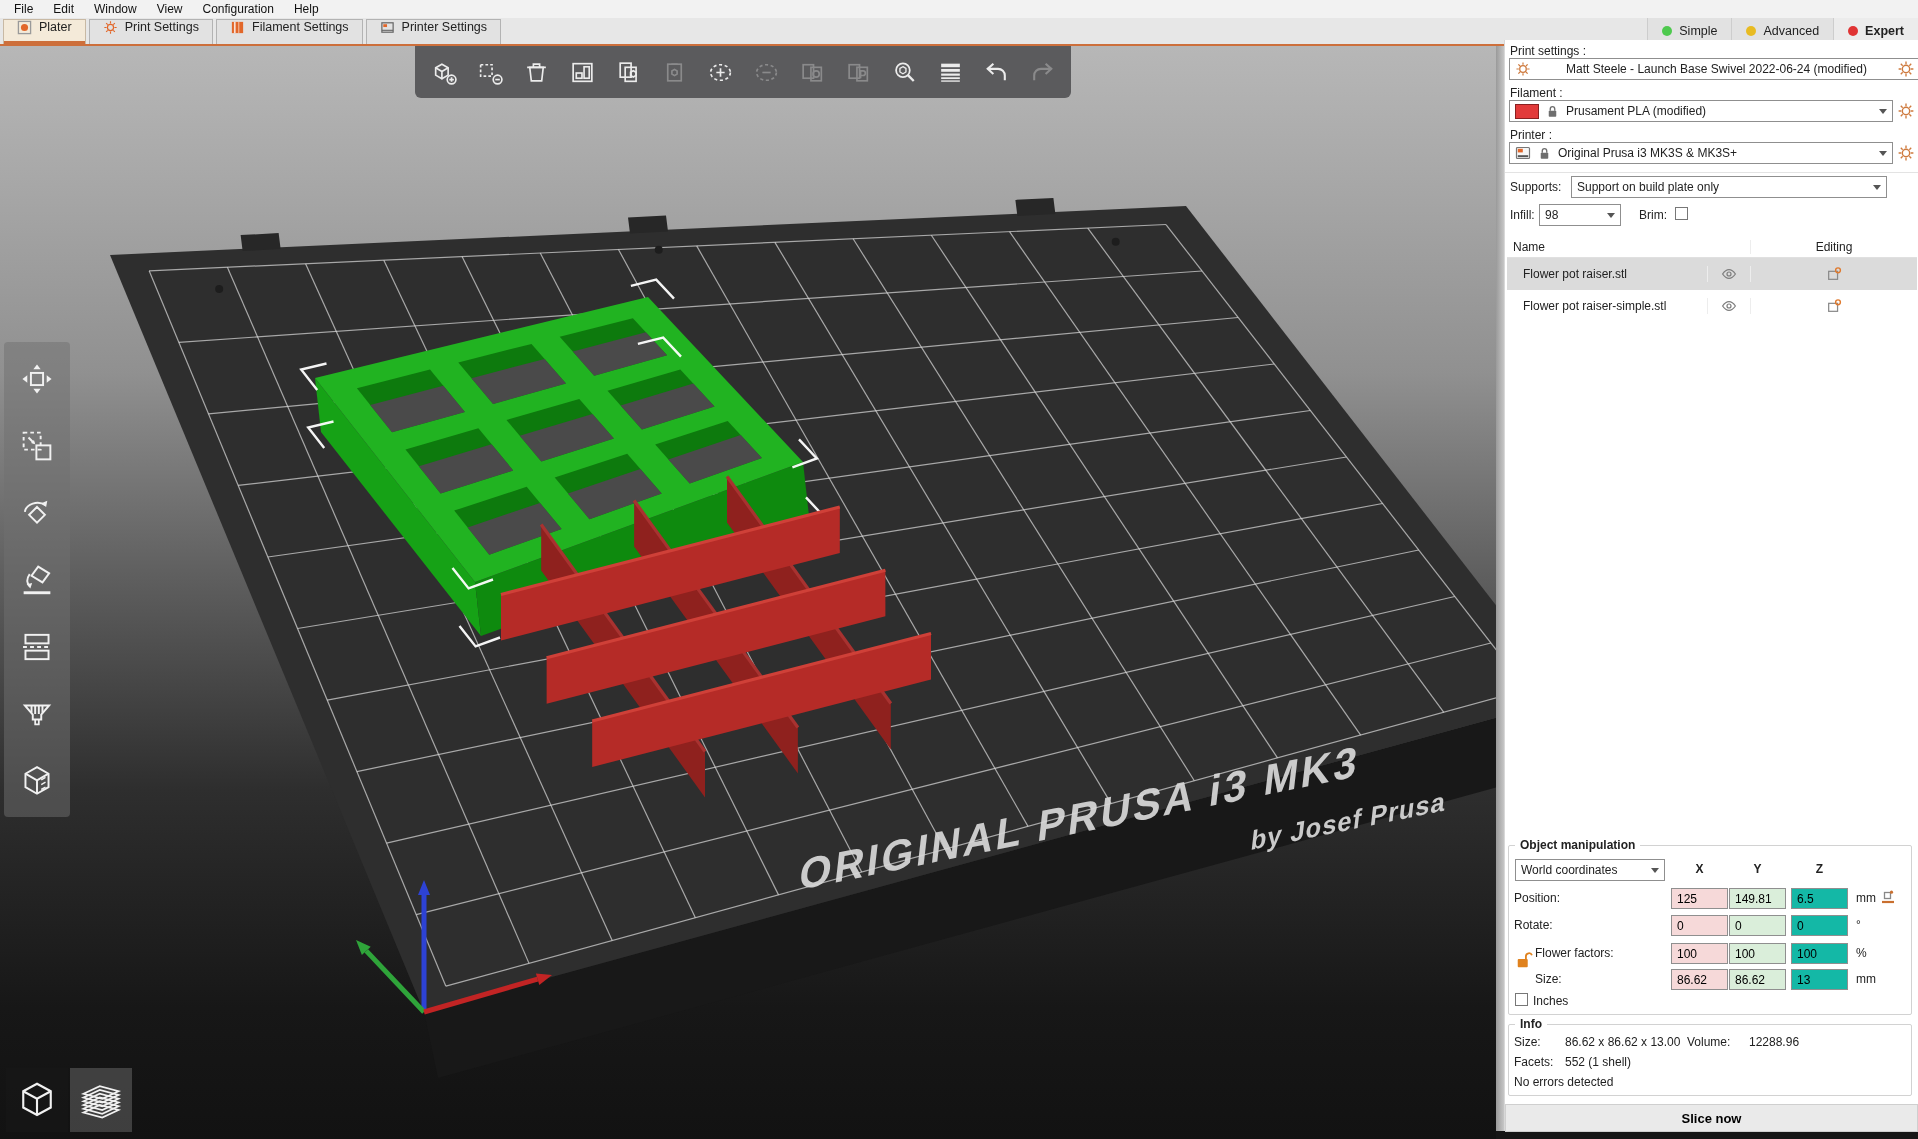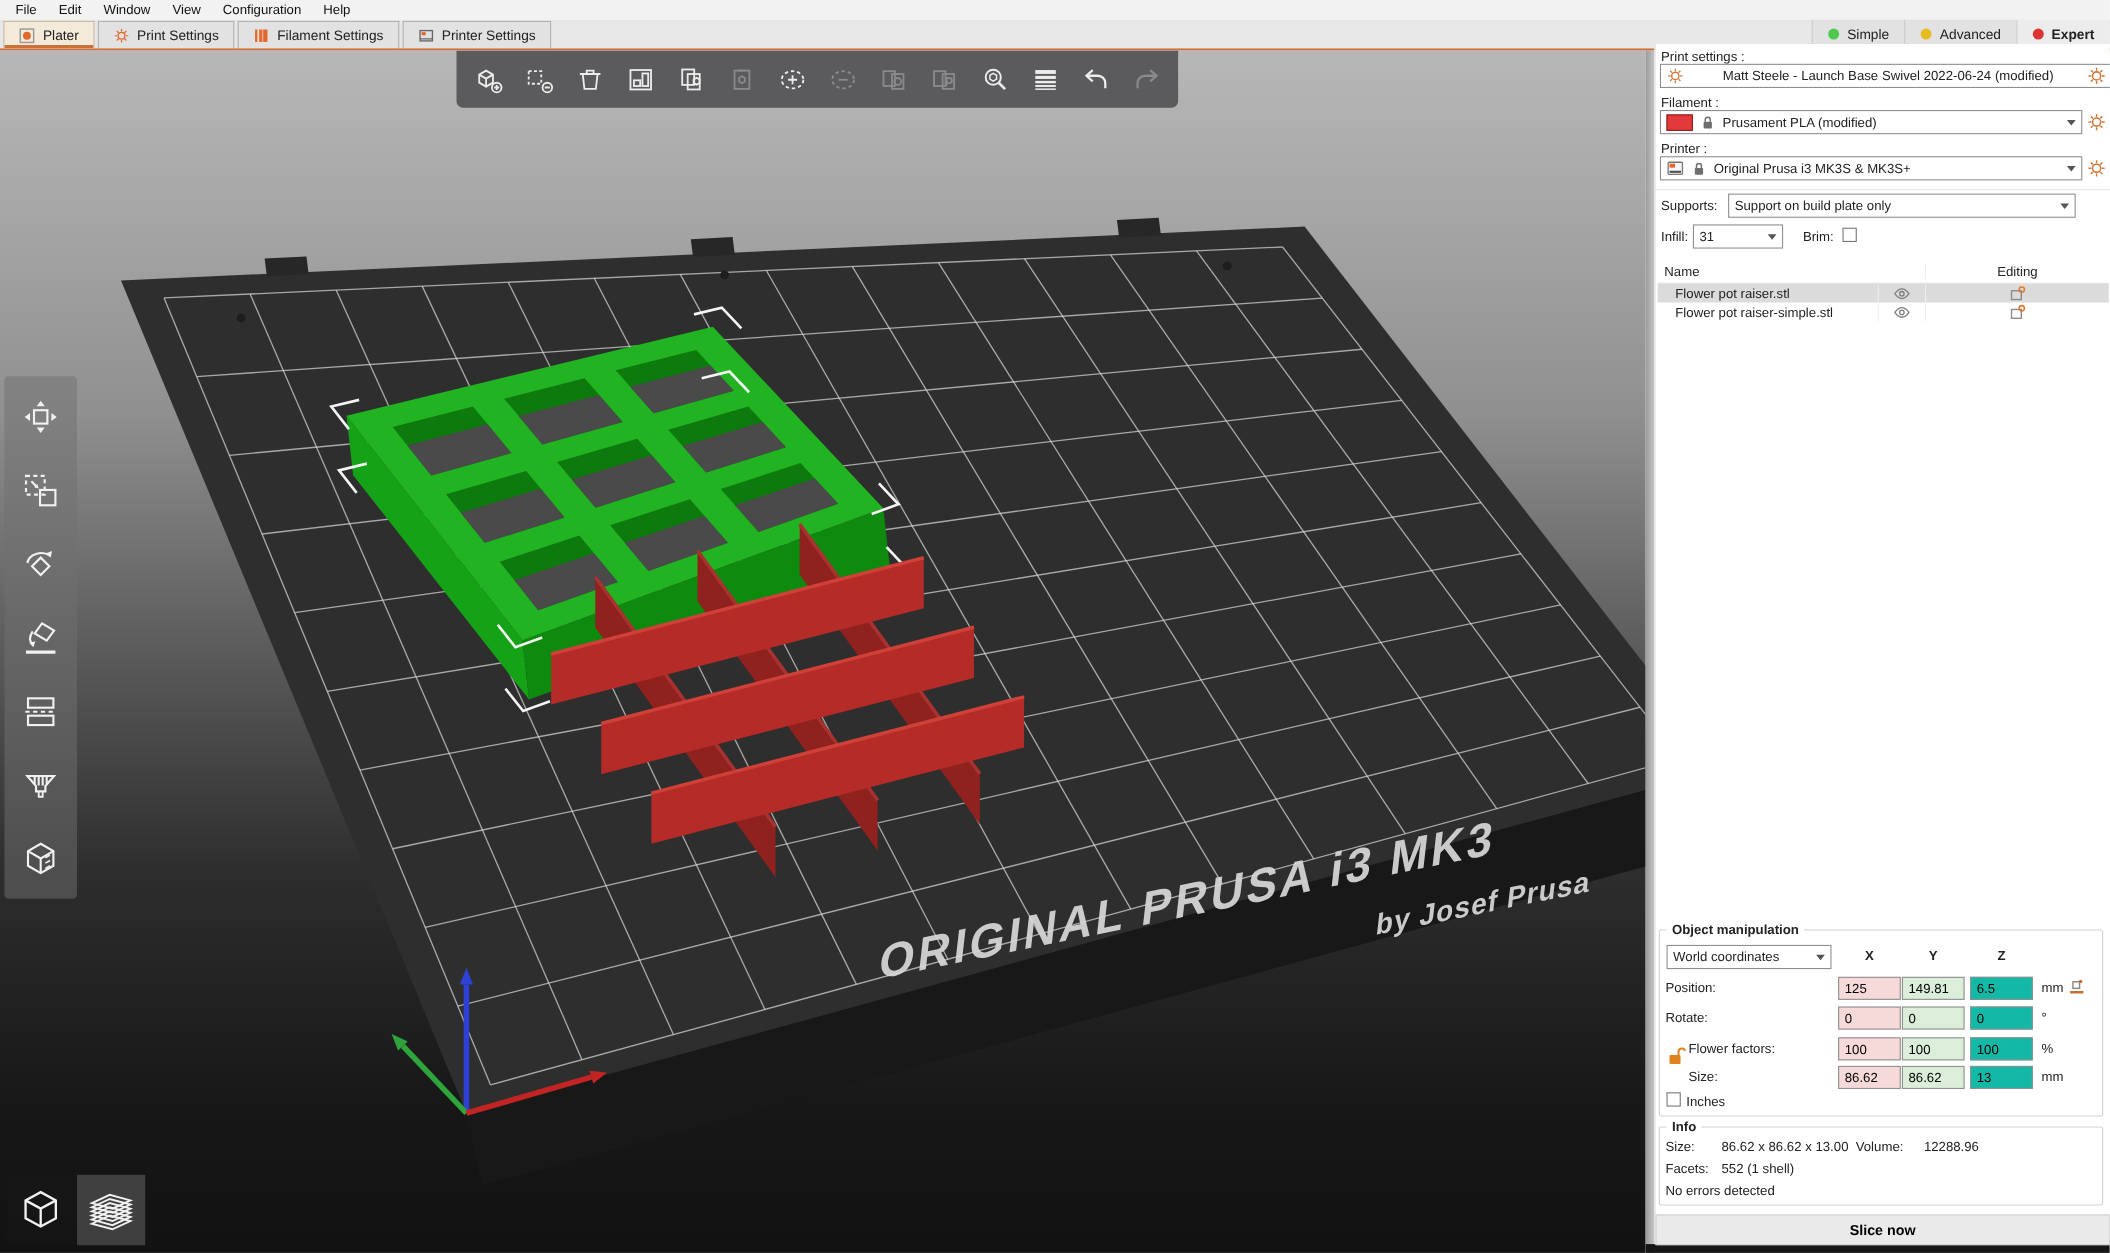--- a/index.html
+++ b/index.html
@@ -5,21 +5,21 @@
   html,body{margin:0;padding:0}
   body{width:1918px;height:1139px;overflow:hidden;position:relative;
        font-family:"Liberation Sans",sans-serif;background:#fff;color:#222;font-size:12px}
   
   .menubar{position:absolute;top:0;left:0;width:100%;height:18px;background:#f2f2f2;
            display:flex;align-items:center;padding-left:4px;box-sizing:border-box;font-size:12px;color:#111}
   .menubar span{padding:0 10px;cursor:default}
   
   .tabbar{position:absolute;top:18px;left:0;width:100%;height:26px;background:#e7e7e7;
           display:flex;align-items:flex-end;box-sizing:border-box}
-  .tab{height:25px;display:flex;align-items:center;gap:7px;padding:0 13px;background:#e2e2e2;
+  .tab{height:25px;display:flex;align-items:flex-start;gap:7px;padding:0 13px;background:#e2e2e2;
        border:1px solid #b3b3b3;border-bottom:none;margin-left:3px;font-size:12.5px;box-sizing:border-box}
   .tab.active{background:#f4ead9;box-shadow:inset 0 -3px 0 #cd6f3b;border-color:#c8b9a4}
   .modes{margin-left:auto;display:flex;height:26px}
   .mode{display:flex;align-items:center;gap:7px;padding:0 14px;font-size:12.5px;background:#e2e2e2;border-left:1px solid #cdcdcd}
   .mode .dot{width:10px;height:10px;border-radius:50%}
   .mode.bold{font-weight:bold;background:#ececec}
   .accent{position:absolute;top:44px;left:0;width:100%;height:2px;background:#cd6f3b}
   
   .viewport{position:absolute;top:46px;left:0;width:1496px;height:1093px;overflow:hidden;
             background:linear-gradient(#b7b7b7,#a8a8a8 12%,#909090 30%,#606060 48%,#2e2e2e 68%,#171717 88%,#121212)}
@@ -42,21 +42,21 @@
   .combo{position:absolute;display:flex;align-items:center;gap:6px;height:22px;border:1px solid #8f8f8f;
          background:#fff;padding:0 5px;box-sizing:border-box;font-size:12px}
   .combo .txt{white-space:nowrap;overflow:hidden;text-overflow:ellipsis}
   .caret{margin-left:auto;width:0;height:0;border-left:4px solid transparent;border-right:4px solid transparent;border-top:5px solid #555;flex:none}
   .gearbtn{position:absolute;width:20px;height:20px;background:none;border:none;padding:0;color:#ce7a3e}
   .swatch{width:22px;height:13px;border:1px solid #8a2020;flex:none}
   .hline{position:absolute;left:0;width:414px;border-top:1px solid #e3e3e3}
   .cb{width:13px;height:13px;border:1px solid #777;background:#fff;display:inline-block;box-sizing:border-box}
   
   .olist{position:absolute;left:2px;top:196px;width:410px}
-  .orow{display:flex;align-items:center;height:17px}
+  .orow{display:flex;align-items:center;height:32px}
   .ohdr{height:21px;border-bottom:1px solid #e0e0e0;font-size:12px}
   .orow .c-name{width:200px;padding-left:6px;box-sizing:border-box;white-space:nowrap}
   .orow .c-eye{width:42px;display:flex;justify-content:center;border-left:1px solid #ededed}
   .orow .c-edit{flex:1;display:flex;justify-content:center;border-left:1px solid #ededed}
   .orow.sel{background:#dbdbdb}
   .orow .c-name.indent{padding-left:16px}
   
   .group{position:absolute;border:1px solid #d2d2d2;border-radius:2px;box-sizing:border-box}
   .gtitle{position:absolute;top:-8px;left:6px;background:#fff;padding:0 5px;font-weight:bold;font-size:12px}
   .vbox{position:absolute;width:57px;height:21px;border:1px solid #8f8f8f;font-size:12px;
@@ -479,21 +479,21 @@
   <div class="hline" style="top:132px"></div>
 
   <div class="plabel" style="top:140px">Supports:</div>
   <div class="combo" style="left:66px;top:136px;width:316px">
     <span class="txt">Support on build plate only</span>
     <span class="caret"></span>
   </div>
 
   <div class="plabel" style="top:168px">Infill:</div>
   <div class="combo" style="left:34px;top:164px;width:82px">
-    <span class="txt">31</span>
+    <span class="txt">98</span>
     <span class="caret"></span>
   </div>
   <div class="plabel" style="left:134px;top:168px">Brim:</div>
   <span class="cb" style="position:absolute;left:170px;top:167px"></span>
 
   <div class="olist">
     <div class="orow ohdr">
       <div class="c-name">Name</div>
       <div class="c-eye"></div>
       <div class="c-edit">Editing</div>

